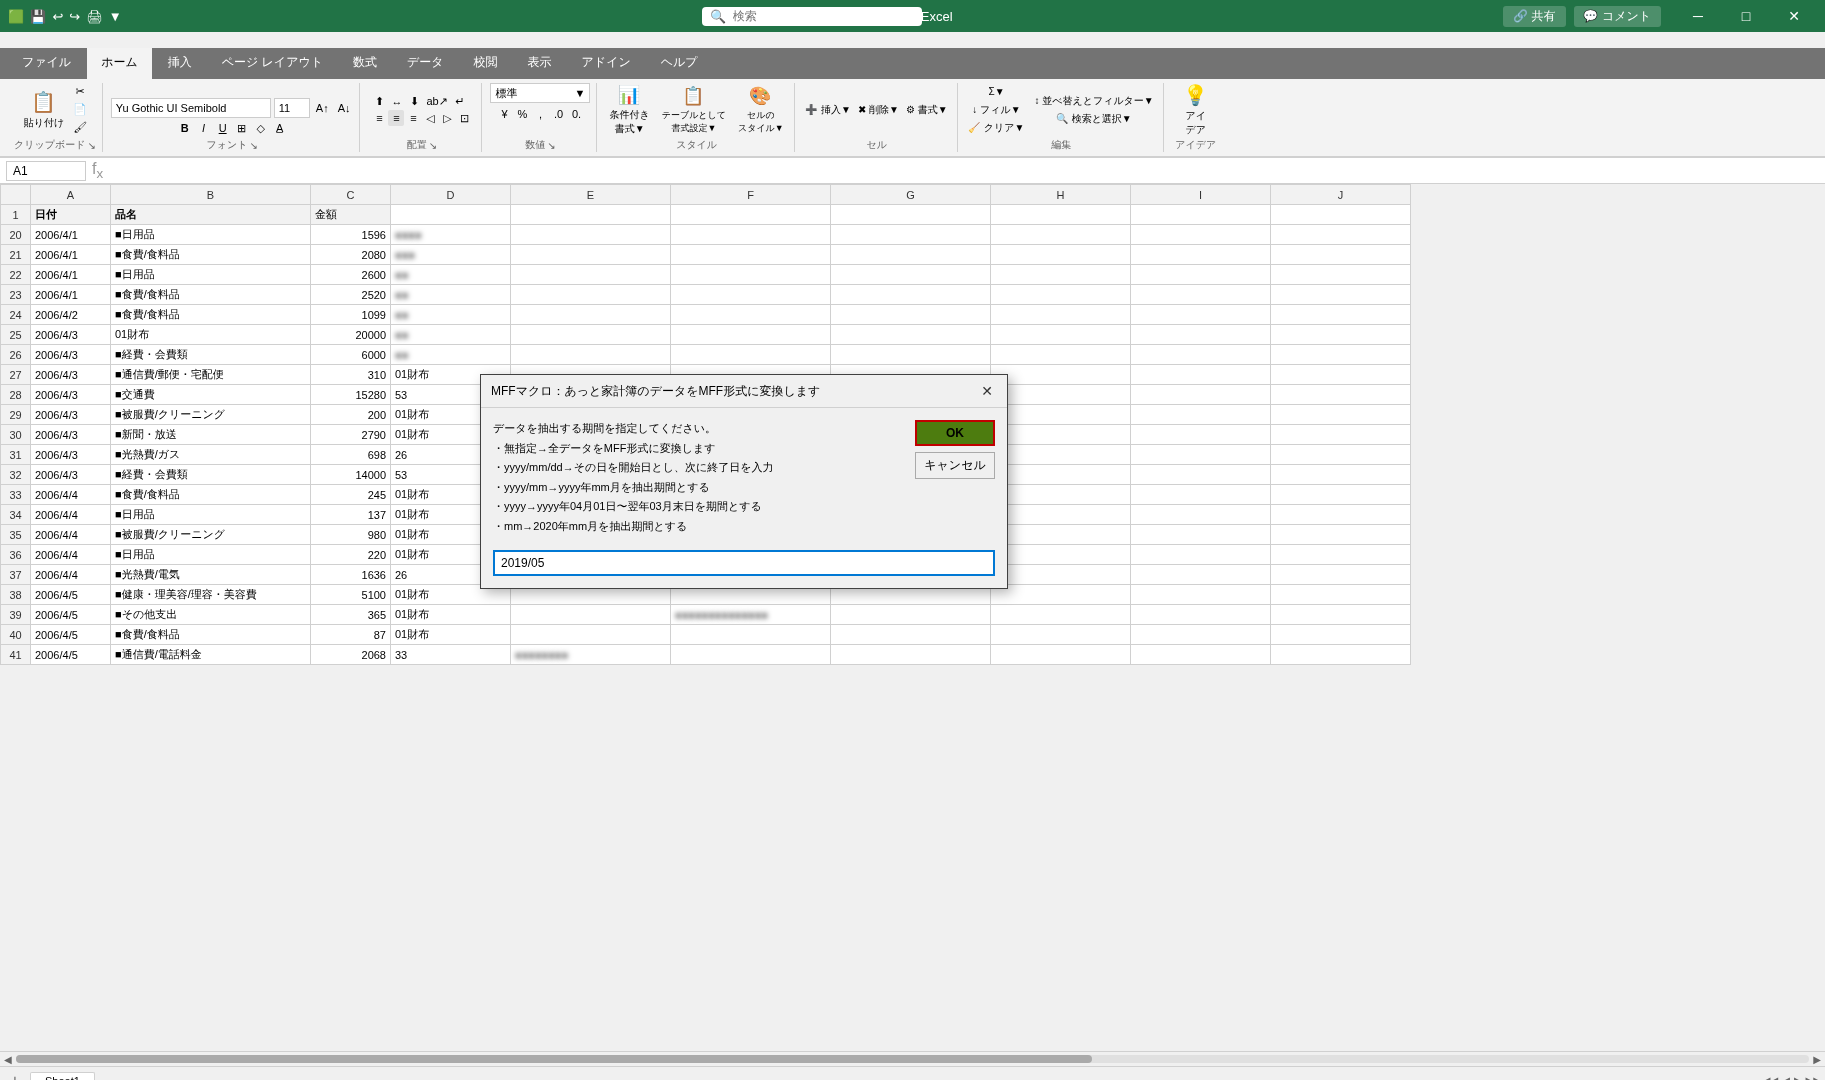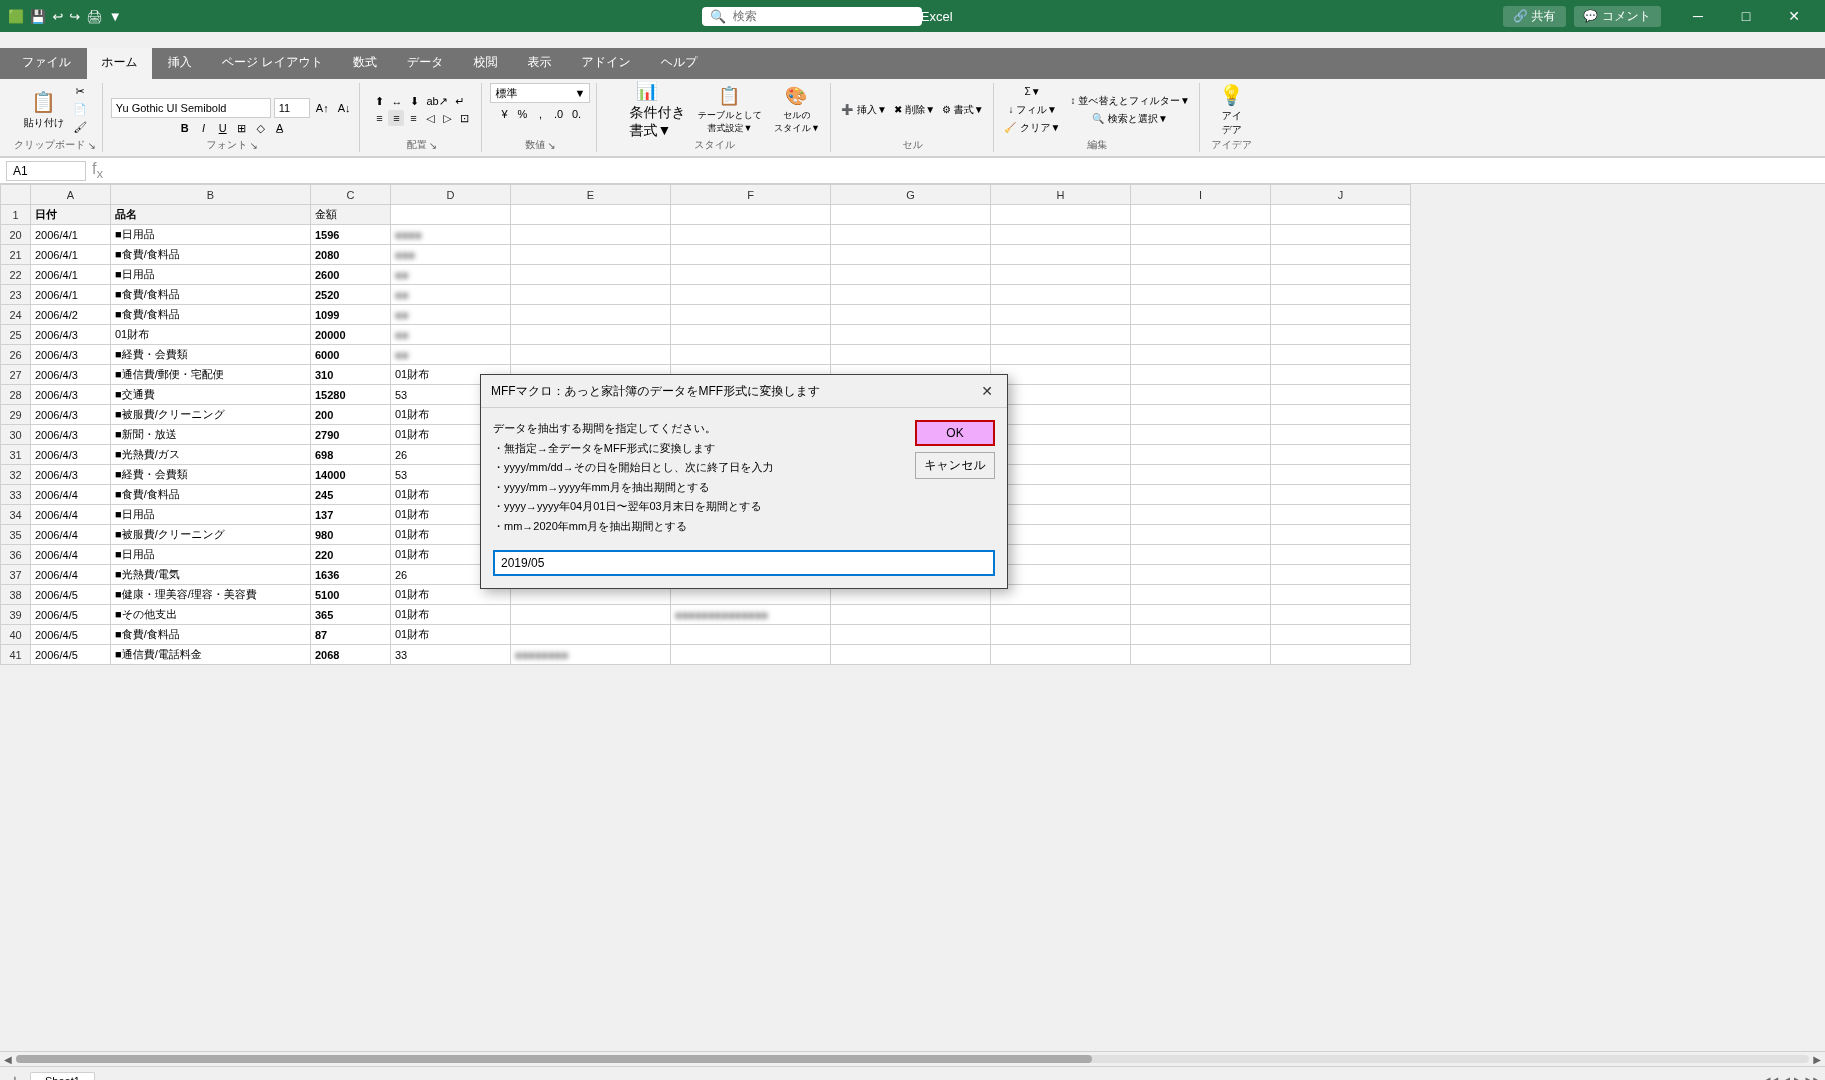--- a/index.html
+++ b/index.html
@@ -302,26 +302,27 @@
       line-height: 1.6;
     }
     .dialog-text-area p { margin-bottom: 2px; }
     .dialog-buttons {
       display: flex;
       flex-direction: column;
       gap: 6px;
       min-width: 80px;
     }
     .btn-ok {
-      background: #f0abfc;
+      background: #4d7c0f;
       border: 2px solid #c00000;
       padding: 4px 16px;
       font-size: 12px;
       cursor: pointer;
       color: #000;
+      font-weight: bold;
     }
     .btn-cancel {
       background: #f0f0f0;
       border: 1px solid #aaa;
       padding: 4px 8px;
       font-size: 12px;
       cursor: pointer;
     }
     .dialog-input-area {
       padding: 0 12px 12px;
@@ -338,21 +339,21 @@
     
     .scroll-area {
       display: flex;
       align-items: center;
       height: 15px;
       background: #f0f0f0;
       border-top: 1px solid #d0d0d0;
       padding: 0 4px;
     }
 
-    td.number { text-align: left; font-weight: bold; }
+    td.number { text-align: right; }
     td.blurred { color: transparent; text-shadow: 0 0 5px rgba(0,0,0,0.5); }
   </style>
 </head>
 <body>
 
 <div class="title-bar">
   <div class="title-bar-left">
     <span>🟩</span>
     <span>💾</span>
     <span>↩</span>
@@ -478,21 +479,21 @@
       <div class="ribbon-group-label">
         <span>数値</span>
         <span>↘</span>
       </div>
     </div>
 
     <div class="ribbon-group" style="min-width:180px;">
       <div class="ribbon-group-content" style="gap:4px;">
         <div class="ribbon-btn" style="height:52px;">
           <span style="font-size:18px;">📊</span>
-          <span style="font-size:14px;text-align:left;margin-left:20px;">条件付き<br>書式▼</span>
+          <span style="font-size:10px;text-align:center;">条件付き<br>書式▼</span>
         </div>
         <div class="ribbon-btn" style="height:52px;">
           <span style="font-size:18px;">📋</span>
           <span style="font-size:9px;text-align:center;">テーブルとして<br>書式設定▼</span>
         </div>
         <div class="ribbon-btn" style="height:52px;">
           <span style="font-size:18px;">🎨</span>
           <span style="font-size:9px;text-align:center;">セルの<br>スタイル▼</span>
         </div>
       </div>

